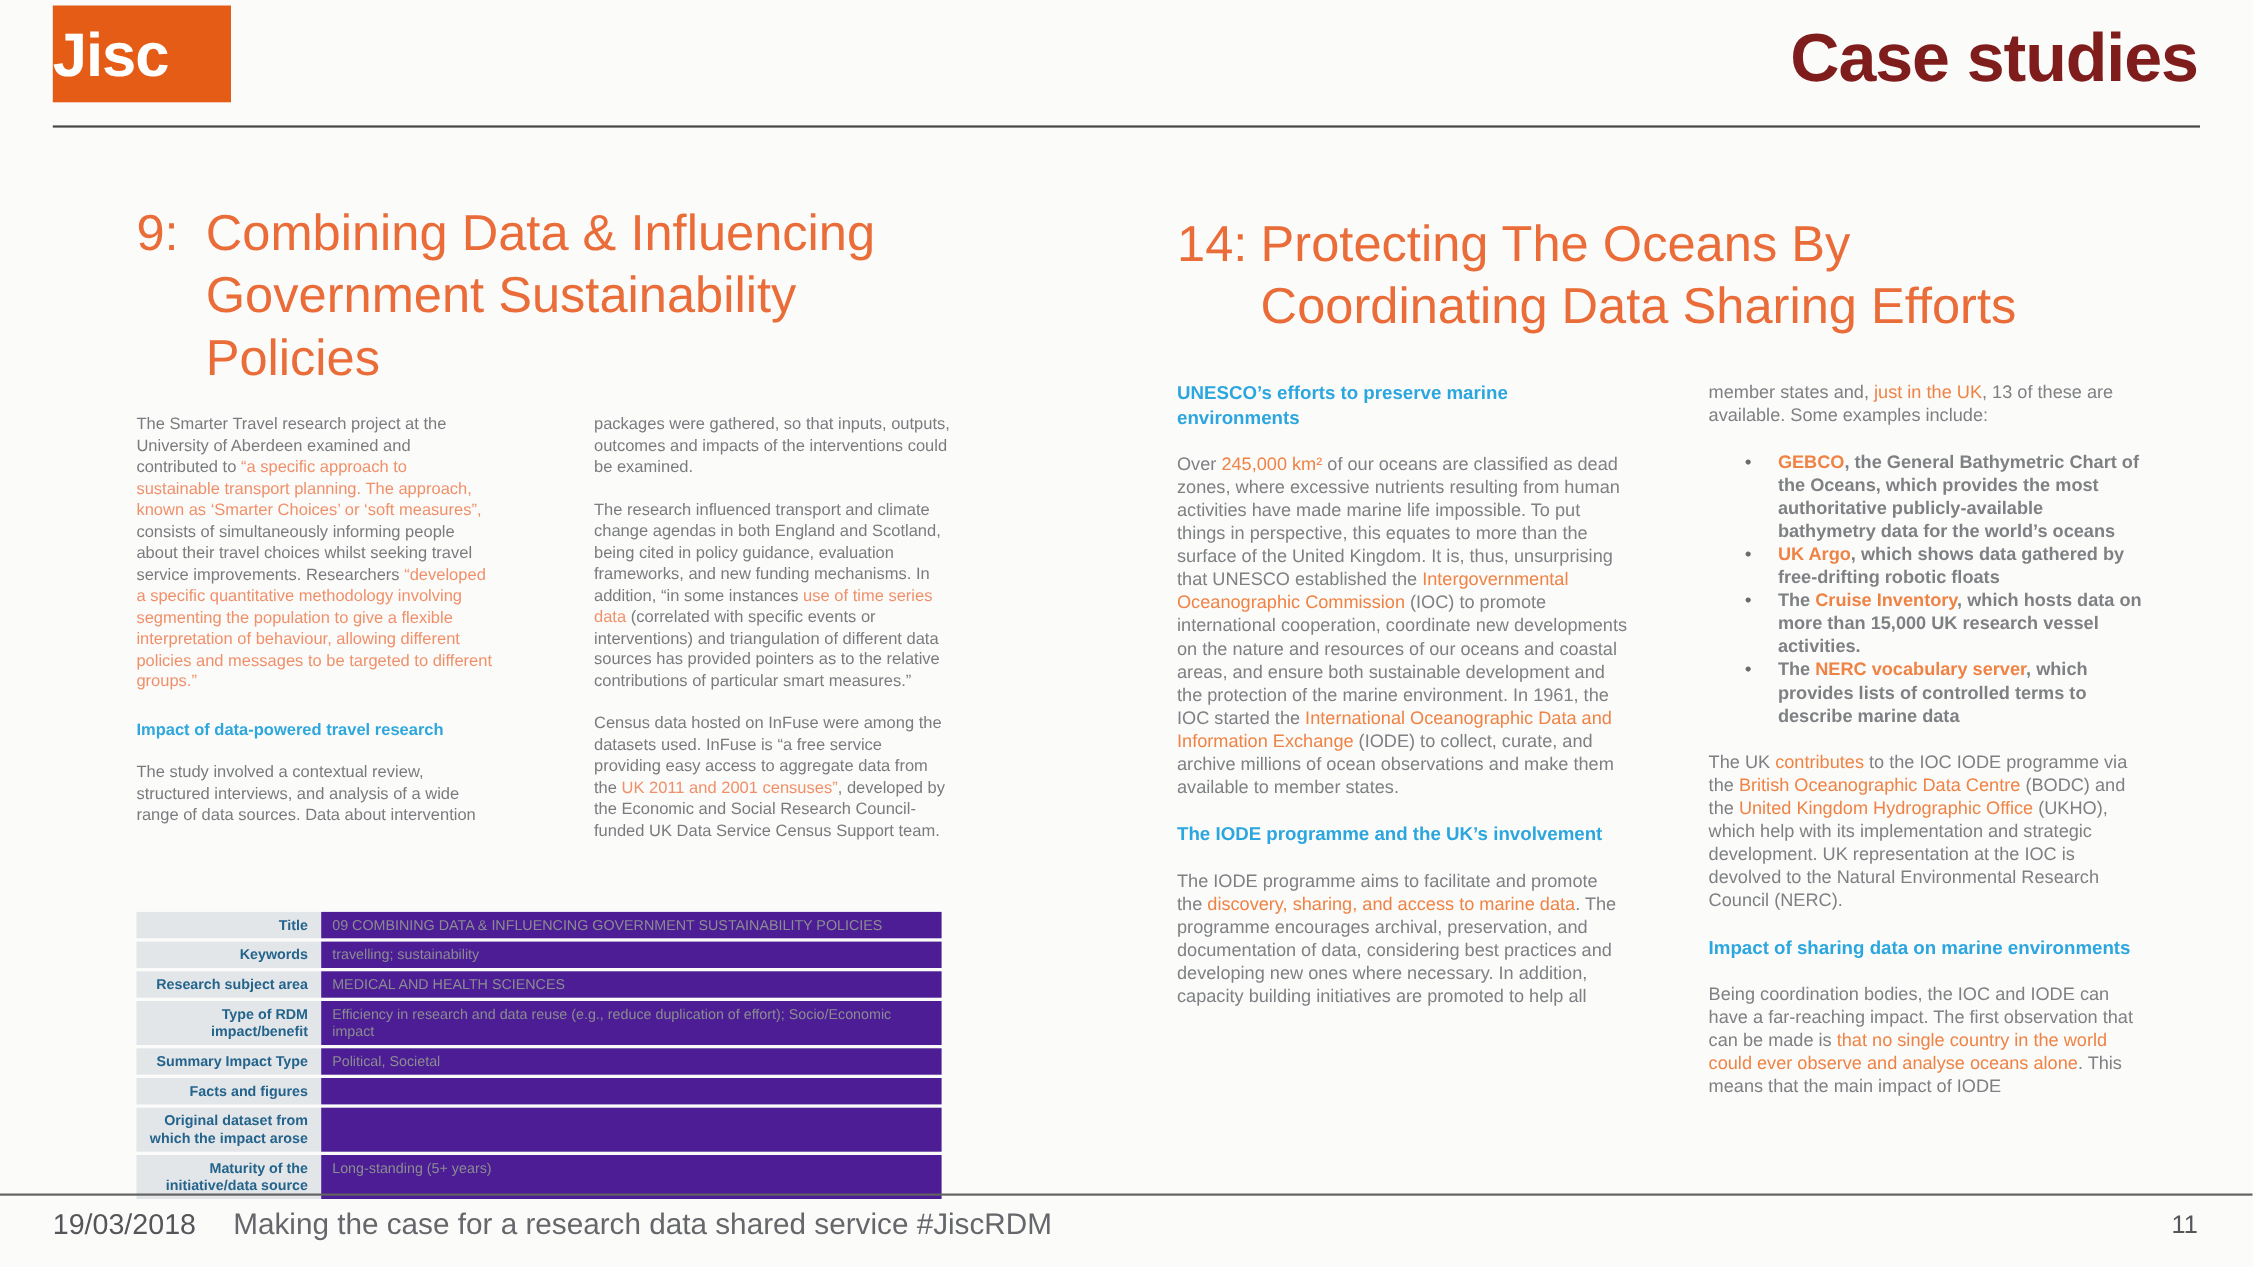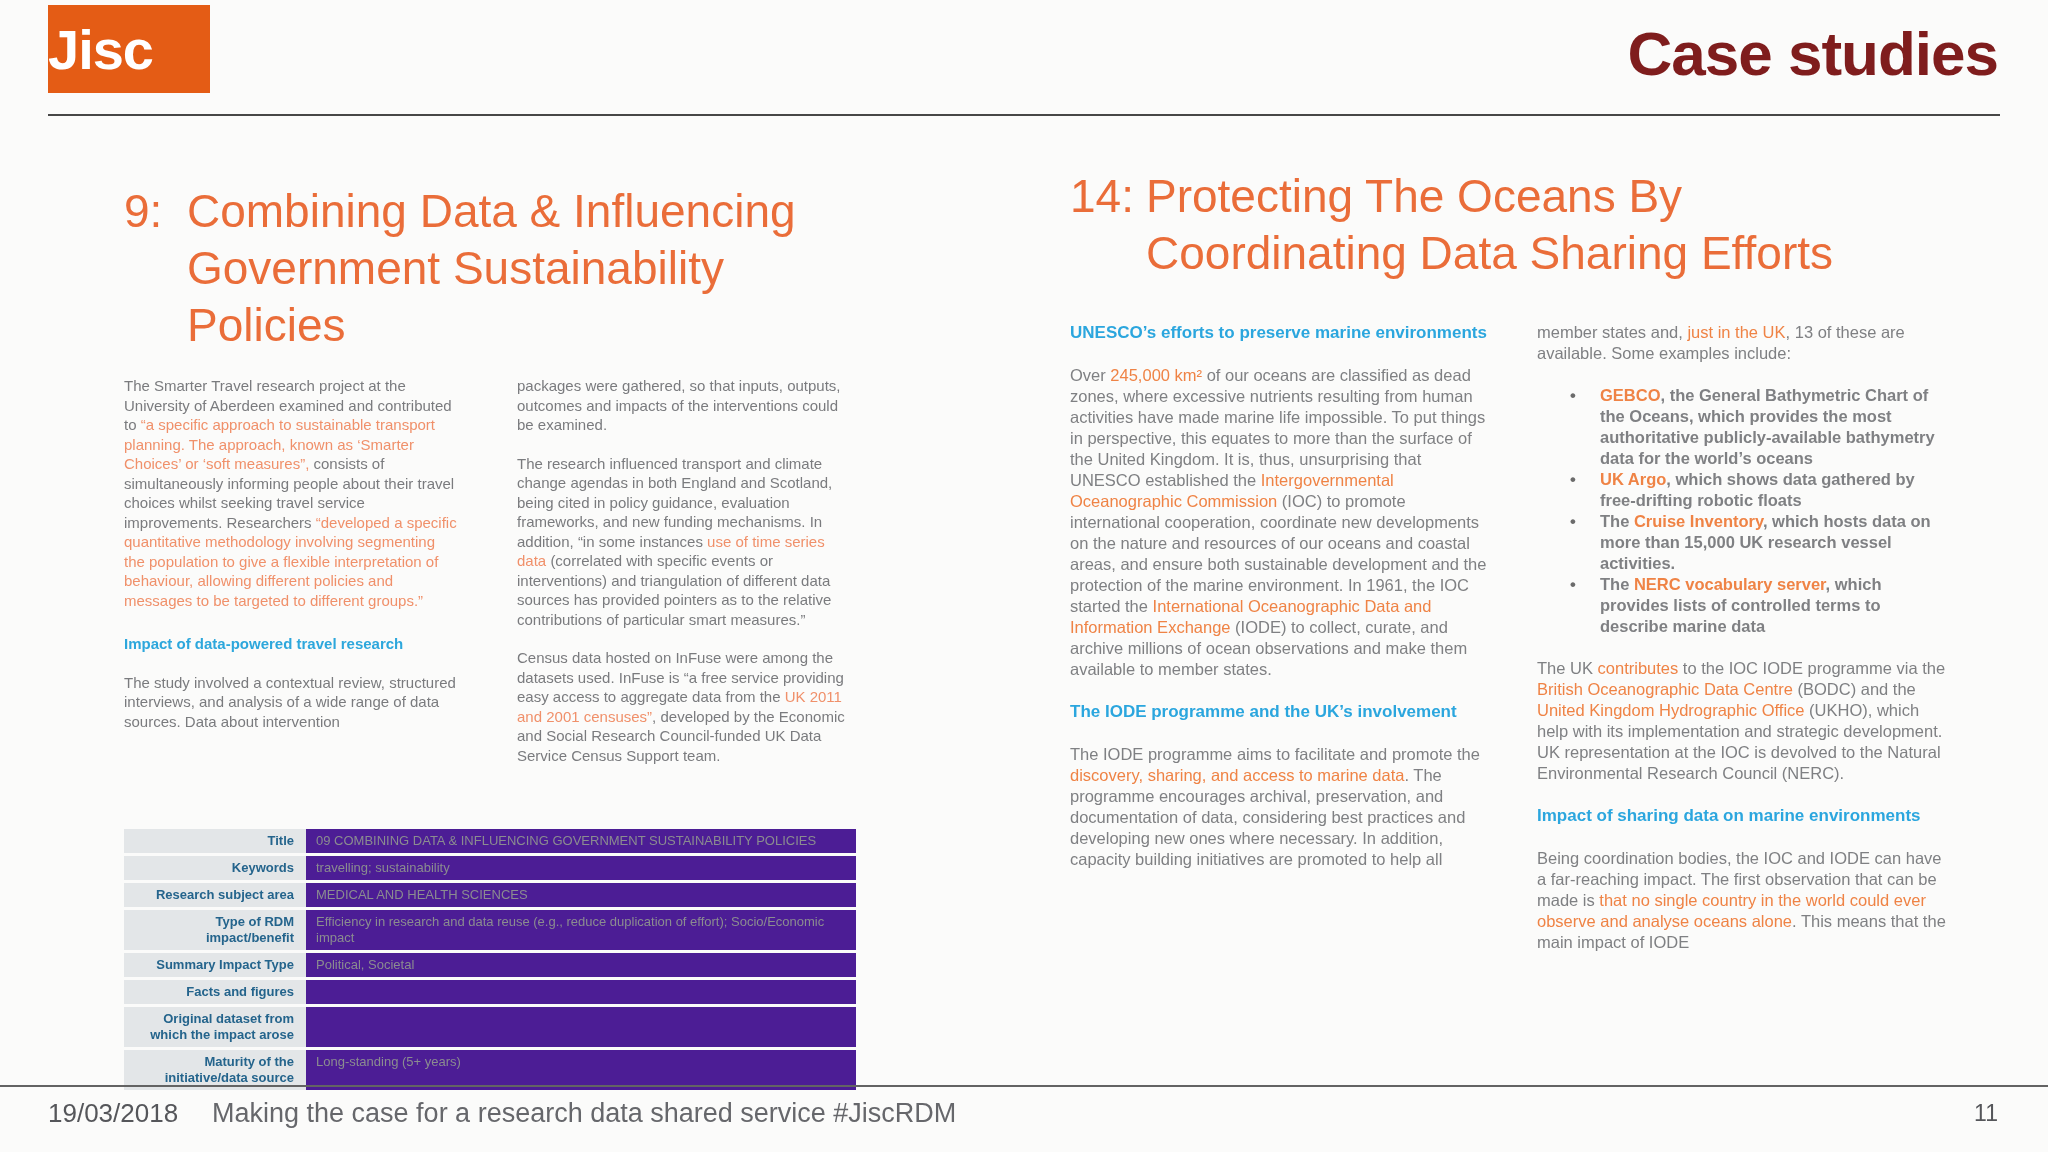--- a/index.html
+++ b/index.html
@@ -11,44 +11,44 @@
              color:#ffffff;display:flex;align-items:center;justify-content:flex-start;
              font-size:56px;font-weight:bold;letter-spacing:-1px;}
   .page-title{position:absolute;right:50px;top:18px;font-size:62px;font-weight:bold;
               color:#7f1d1d;letter-spacing:-1px;}
   .header-rule{position:absolute;left:48px;right:48px;top:114px;height:2px;background:#474747;}
 
   
   .study{position:absolute;}
   .study-title{display:flex;color:#ea6d39;font-weight:300;font-size:46px;line-height:57px;}
   .study-title .num{flex:0 0 auto;}
-  .cols{display:flex;}
+  .cols{display:flex;gap:32px;}
   .col p{margin:0 0 19px 0;}
   .heading{font-weight:bold;margin:0 0 16px 0;}
   .g{color:inherit;}
 
   
   #study9{left:124px;top:183px;width:740px;}
   #study9 .study-title .num{width:63px;}
   #study9 .study-title .lines{width:650px;}
   #study9 .cols{margin-top:22px;}
   #study9 .col{width:333px;font-size:15px;line-height:19.5px;color:#7a7b7e;}
   #study9 .col1{margin-right:60px;}
   #study9 .o{color:#f0906a;}
   #study9 .heading{color:#2da7dc;font-size:15px;margin-top:24px;}
 
   .meta-table{margin-top:42px;width:732px;border-collapse:separate;border-spacing:0 3px;
               font-size:13px;line-height:16px;}
   .meta-table th{background:#e3e6e8;color:#24648c;font-weight:bold;text-align:right;
-                 width:148px;padding:4px 12px 4px 22px;vertical-align:top;}
+                 width:148px;padding:4px 12px 4px 8px;vertical-align:top;}
   .meta-table td{background:#4c1d95;color:#8b8c90;text-align:left;padding:4px 10px;
                  vertical-align:top;}
 
   
-  #study14{left:1070px;top:168px;width:880px;height:882px;overflow:hidden;}
+  #study14{left:1070px;top:193px;width:880px;height:882px;overflow:hidden;}
   #study14 .study-title .num{width:76px;}
   #study14 .study-title .lines{width:800px;}
   #study14 .cols{margin-top:40px;}
   #study14 .col{font-size:16.5px;line-height:21px;color:#7f8083;}
   #study14 .col1{width:425px;margin-right:42px;}
   #study14 .col2{width:412px;}
   #study14 .col p{margin:0 0 21px 0;}
   #study14 .o{color:#ef8345;}
   #study14 .heading{color:#2ba6de;font-size:17px;line-height:22px;margin:0 0 18px 0;}
   #study14 .heading.h2{margin-top:2px;}

